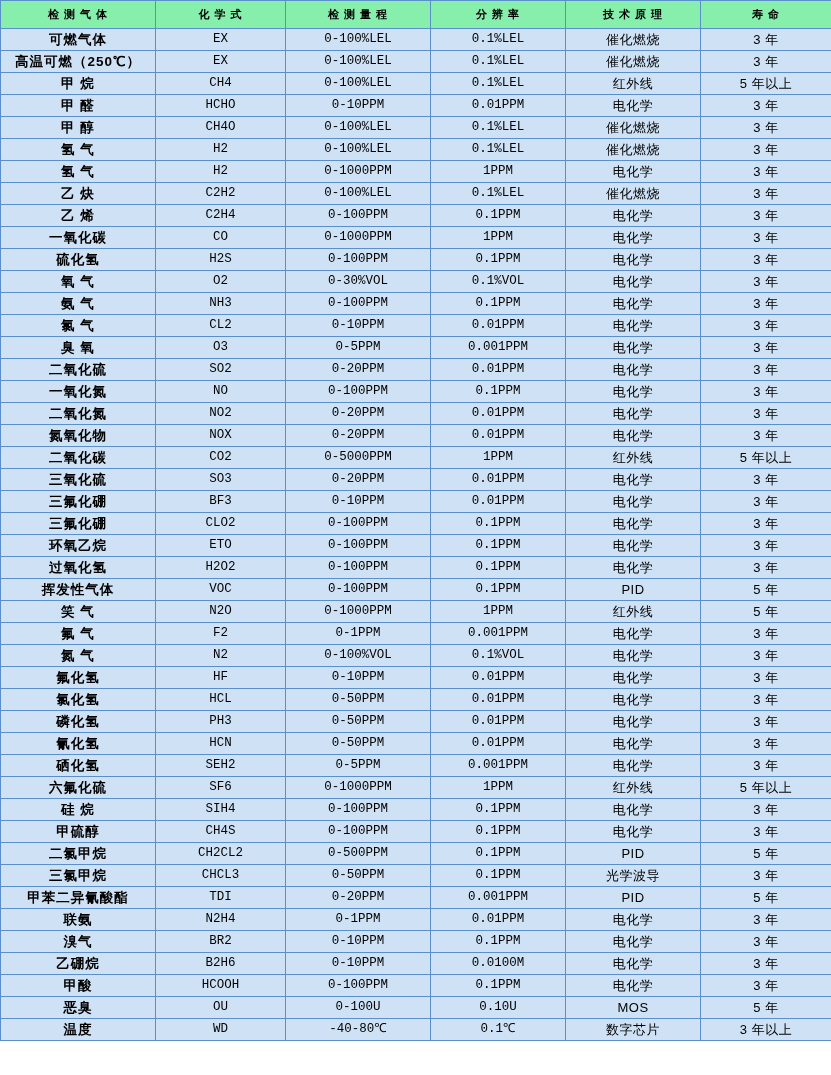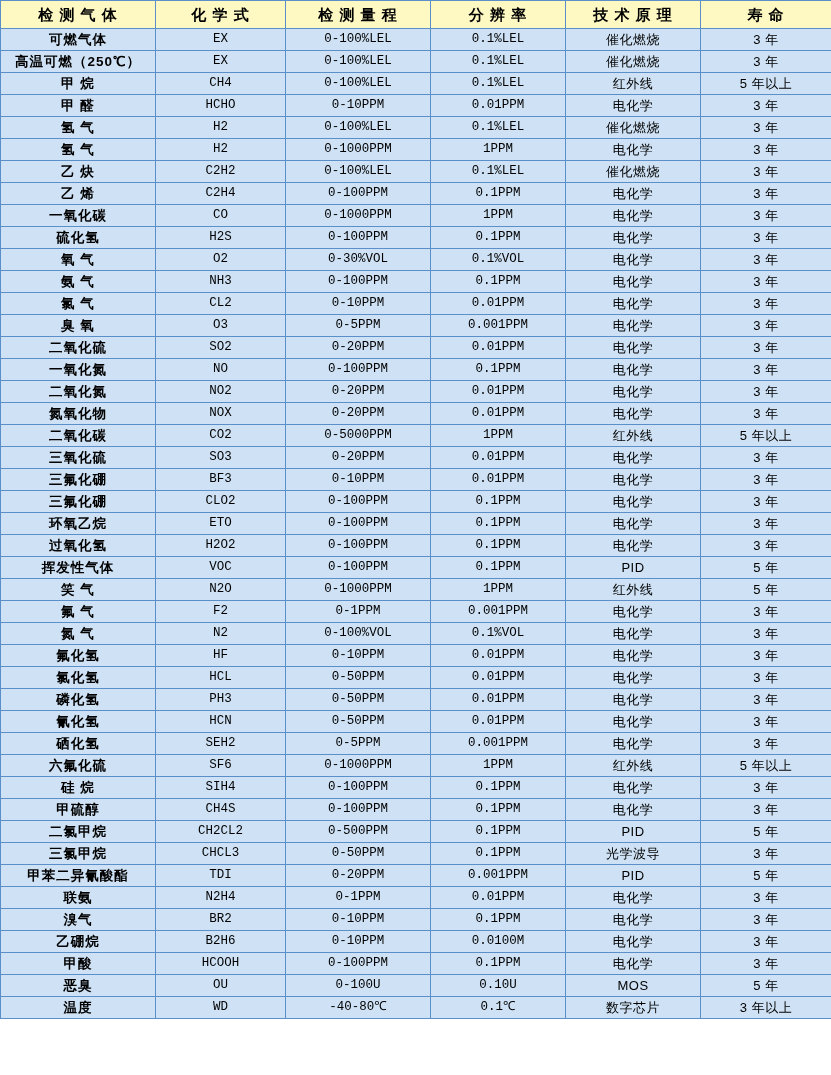--- a/index.html
+++ b/index.html
@@ -28,22 +28,22 @@
     text-align: center;
     vertical-align: middle;
     height: 21px;
     line-height: 19px;
     padding: 0;
     color: #000000;
     overflow: hidden;
     white-space: nowrap;
   }
   #gas-table thead th {
-    background: #fef9c3;
-    font-size: 15px;
+    background: #86efac;
+    font-size: 11px;
     font-weight: bold;
     height: 27px;
     letter-spacing: 1px;
   }
   #gas-table tbody td {
     background: #cfe2f5;
     font-size: 13px;
   }
   #gas-table tbody td.col-name {
     font-size: 13.5px;
@@ -111,20 +111,28 @@
       </tr>
       <tr>
         <td class="col-name">甲 醛</td>
         <td class="col-formula">HCHO</td>
         <td class="col-range">0-10PPM</td>
         <td class="col-res">0.01PPM</td>
         <td class="col-tech">电化学</td>
         <td class="col-life">3 年</td>
       </tr>
       <tr>
+        <td class="col-name">甲 醇</td>
+        <td class="col-formula">CH4O</td>
+        <td class="col-range">0-100%LEL</td>
+        <td class="col-res">0.1%LEL</td>
+        <td class="col-tech">催化燃烧</td>
+        <td class="col-life">3 年</td>
+      </tr>
+      <tr>
         <td class="col-name">氢 气</td>
         <td class="col-formula">H2</td>
         <td class="col-range">0-100%LEL</td>
         <td class="col-res">0.1%LEL</td>
         <td class="col-tech">催化燃烧</td>
         <td class="col-life">3 年</td>
       </tr>
       <tr>
         <td class="col-name">氢 气</td>
         <td class="col-formula">H2</td>

